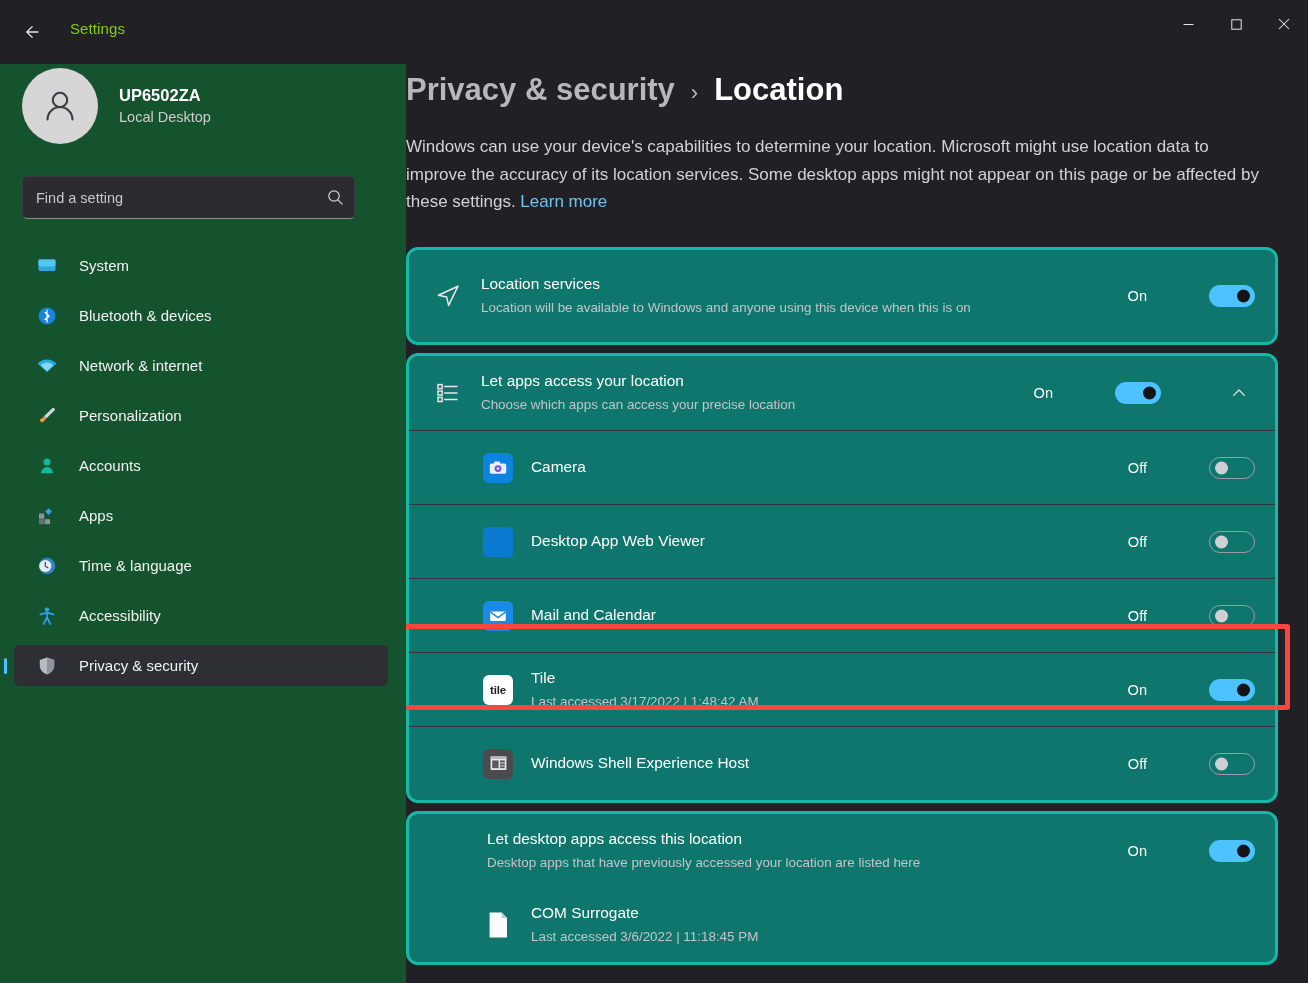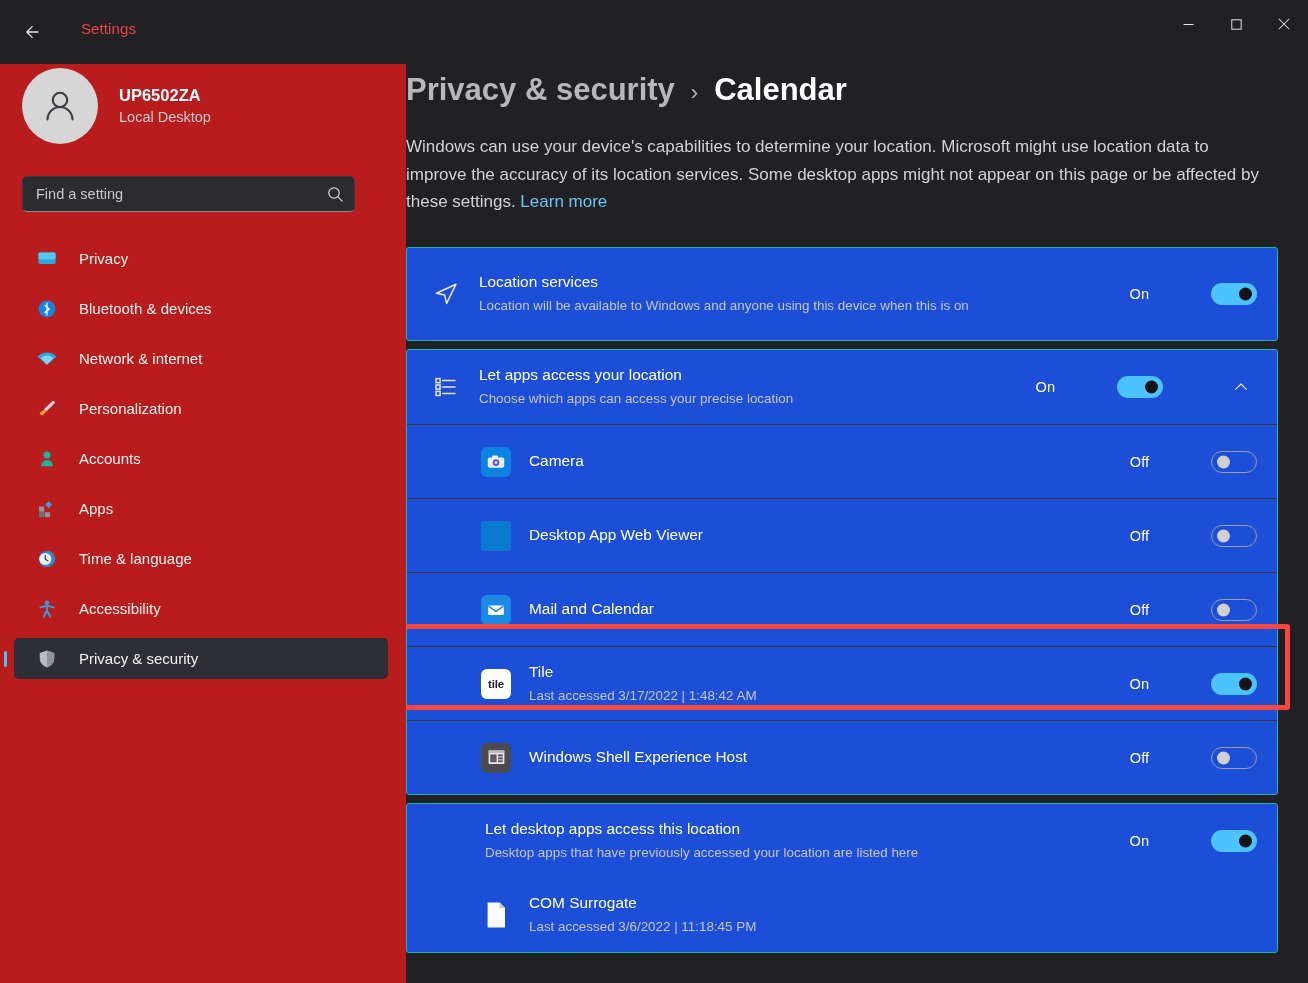--- a/index.html
+++ b/index.html
@@ -34,23 +34,23 @@
   }
   .back-btn {
     width: 40px; height: 40px;
     margin-left: 11px; margin-top: 12px;
     display: flex; align-items: center; justify-content: center;
     border-radius: 5px;
     cursor: pointer;
   }
   .titlebar-title {
     margin-top: 20px;
-    margin-left: 30px;
+    margin-left: 19px;
     font-size: 15px;
-    color: #ef4444;
+    color: #84cc16;
     letter-spacing: .1px;
   }
   .win-controls {
     position: absolute;
     top: 0; right: 0;
     display: flex;
     height: 48px;
   }
   .win-btn {
     width: 48px; height: 48px;
@@ -62,21 +62,21 @@
   .body-split {
     flex: 1 1 auto;
     display: flex;
     min-height: 0;
   }
 
   
   .sidebar {
     width: 406px;
     flex: 0 0 406px;
-    background: #b91c1c;
+    background: #14532d;
     padding-left: 0;
     overflow: hidden;
     position: relative;
   }
   .account {
     display: flex;
     align-items: center;
     margin: 4px 0 0 22px;
   }
   .avatar {
@@ -86,21 +86,21 @@
     display: flex; align-items: center; justify-content: center;
     flex: 0 0 76px;
   }
   .account-text { margin-left: 21px; line-height: 1.28; }
   .account-name { font-size: 16.5px; font-weight: bold; color: #fff; }
   .account-type { font-size: 14.5px; color: #cdcdcd; margin-top: 2px; }
 
   .search-wrap {
     margin: 32px 0 0 22px;
     width: 333px;
-    height: 36px;
+    height: 43px;
     background: #2b2b30;
     border: 1px solid #393940;
     border-bottom: 1px solid #8d8d94;
     border-radius: 5px;
     display: flex;
     align-items: center;
     padding: 0 10px 0 13px;
   }
   .search-wrap input {
     flex: 1 1 auto;
@@ -171,23 +171,23 @@
     width: 862px;
     font-size: 17px;
     line-height: 1.63;
     color: #d2d2d6;
   }
   .page-desc a { color: #6fc3f0; text-decoration: none; cursor: pointer; }
 
   .cards { margin-top: 31px; }
 
   .card {
-    background: #1d4ed8;
-    border: 1px solid #14b8a6;
-    border-radius: 3px;
+    background: #0f766e;
+    border: 3px solid #14b8a6;
+    border-radius: 12px;
     margin-bottom: 8px;
     overflow: hidden;
   }
 
   .row {
     display: flex;
     align-items: center;
     padding: 0 20px 0 22px;
     min-height: 74px;
     position: relative;
@@ -340,21 +340,21 @@
 
       <div class="navlist">
 
         <div class="navitem">
           <div class="nav-icon">
             <svg width="20" height="20" viewBox="0 0 20 20">
               <rect x="1.5" y="3.5" width="17" height="11.5" rx="1.4" fill="#2aa8e0"></rect>
               <rect x="1.5" y="3.5" width="17" height="7" rx="1.4" fill="#55c6f0"></rect>
             </svg>
           </div>
-          <div class="nav-label">Privacy</div>
+          <div class="nav-label">System</div>
         </div>
 
         <div class="navitem">
           <div class="nav-icon">
             <svg width="20" height="20" viewBox="0 0 20 20">
               <circle cx="10" cy="10" r="8.4" fill="#1484e0"></circle>
               <path d="M8 6.5 12.2 10 8 13.5M10 4v12" stroke="#fff" stroke-width="1.25" fill="none" stroke-linejoin="round" stroke-linecap="round"></path>
               <path d="M12.2 10 8 13.5" stroke="#fff" stroke-width="1.25" fill="none"></path>
             </svg>
           </div>
@@ -437,21 +437,21 @@
 
 
       </div>
     </div>
 
     <div class="main">
 
       <div class="breadcrumb">
         <span class="crumb-parent">Privacy &amp; security</span>
         <span class="crumb-sep">›</span>
-        <span class="crumb-current">Calendar</span>
+        <span class="crumb-current">Location</span>
       </div>
 
       <div class="page-desc">
         <span>Windows can use your device's capabilities to determine your location. Microsoft might use location data to improve the accuracy of its location services. Some desktop apps might not appear on this page or be affected by these settings.</span>
         <a>Learn more</a>
       </div>
 
       <div class="cards">
 
         <div class="card">

